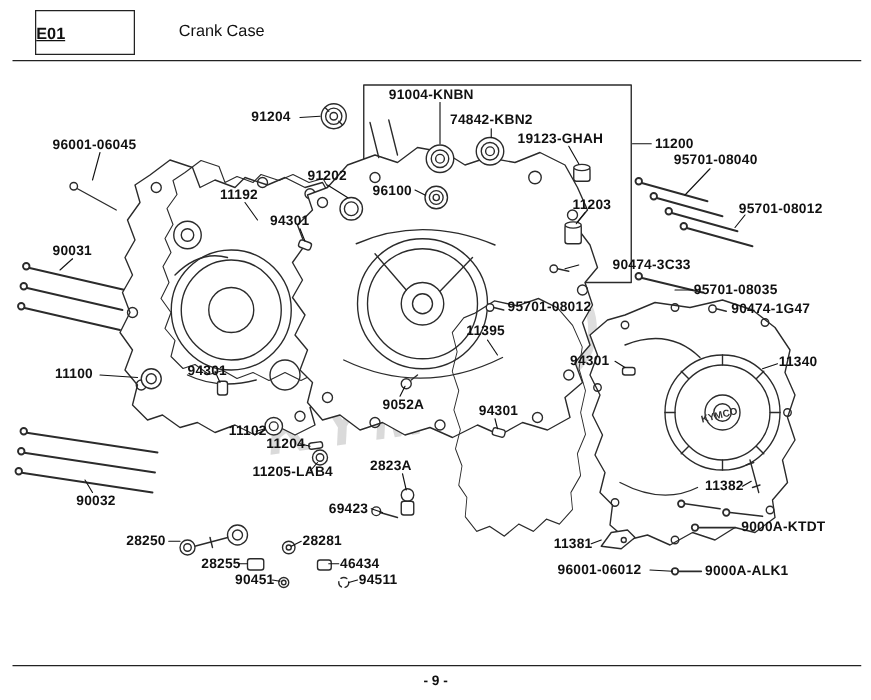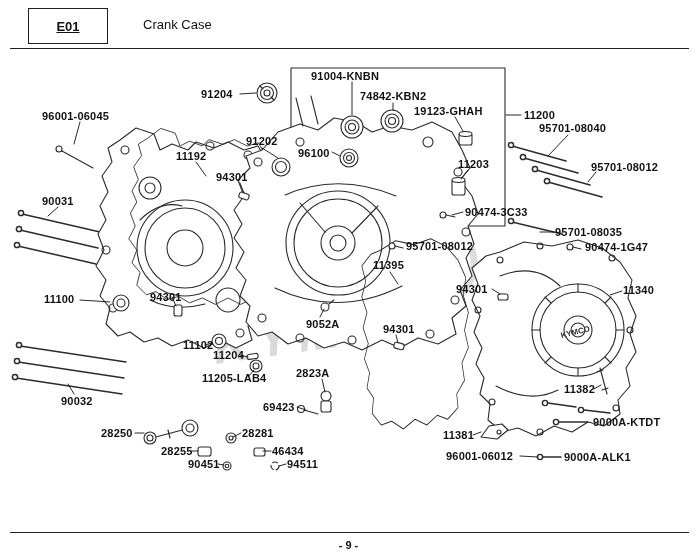--- a/index.html
+++ b/index.html
@@ -2,21 +2,21 @@
 <html><head>
 <meta charset="utf-8">
 <style>
   html,body{margin:0;padding:0;background:#fff;}
   .page{position:relative;width:697px;height:560px;background:#fff;overflow:hidden;
         font-family:"Liberation Sans",sans-serif;color:#111;}
   .rule{position:absolute;left:10px;right:8px;border-top:1.6px solid #222;height:0;}
   .rule.top{top:48px;}
   .rule.bottom{top:532px;}
   .codebox{position:absolute;left:28px;top:8px;width:78px;height:34px;border:1.7px solid #222;
-           display:flex;align-items:center;justify-content:center;font-weight:bold;font-size:13px;text-decoration:underline;}
+           display:flex;align-items:center;justify-content:flex-start;font-weight:bold;font-size:13px;text-decoration:underline;}
   .doctitle{position:absolute;left:143px;top:17px;font-weight:normal;font-size:13px;}
   .footer{position:absolute;left:0;right:0;top:539px;text-align:center;font-weight:bold;font-size:11px;}
   svg.art{position:absolute;left:0;top:0;}
   .lbl{position:absolute;font-weight:bold;font-size:11px;line-height:13px;white-space:nowrap;
        letter-spacing:.2px;color:#111;}
 </style>
 </head>
 <body>
 
 <div class="page">
@@ -333,21 +333,21 @@
   <div class="lbl" style="left:414px;top:105px">19123-GHAH</div>
   <div class="lbl" style="left:524px;top:109px">11200</div>
   <div class="lbl" style="left:539px;top:122px">95701-08040</div>
   <div class="lbl" style="left:591px;top:161px">95701-08012</div>
   <div class="lbl" style="left:246px;top:135px">91202</div>
   <div class="lbl" style="left:298px;top:147px">96100</div>
   <div class="lbl" style="left:458px;top:158px">11203</div>
   <div class="lbl" style="left:176px;top:150px">11192</div>
   <div class="lbl" style="left:216px;top:171px">94301</div>
   <div class="lbl" style="left:42px;top:195px">90031</div>
-  <div class="lbl" style="left:465px;top:206px">90474-3C33</div>
+  <div class="lbl" style="left:490px;top:206px">90474-3C33</div>
   <div class="lbl" style="left:555px;top:226px">95701-08035</div>
   <div class="lbl" style="left:585px;top:241px">90474-1G47</div>
   <div class="lbl" style="left:406px;top:240px">95701-08012</div>
   <div class="lbl" style="left:373px;top:259px">11395</div>
   <div class="lbl" style="left:456px;top:283px">94301</div>
   <div class="lbl" style="left:623px;top:284px">11340</div>
   <div class="lbl" style="left:44px;top:293px">11100</div>
   <div class="lbl" style="left:150px;top:291px">94301</div>
   <div class="lbl" style="left:306px;top:318px">9052A</div>
   <div class="lbl" style="left:383px;top:323px">94301</div>

